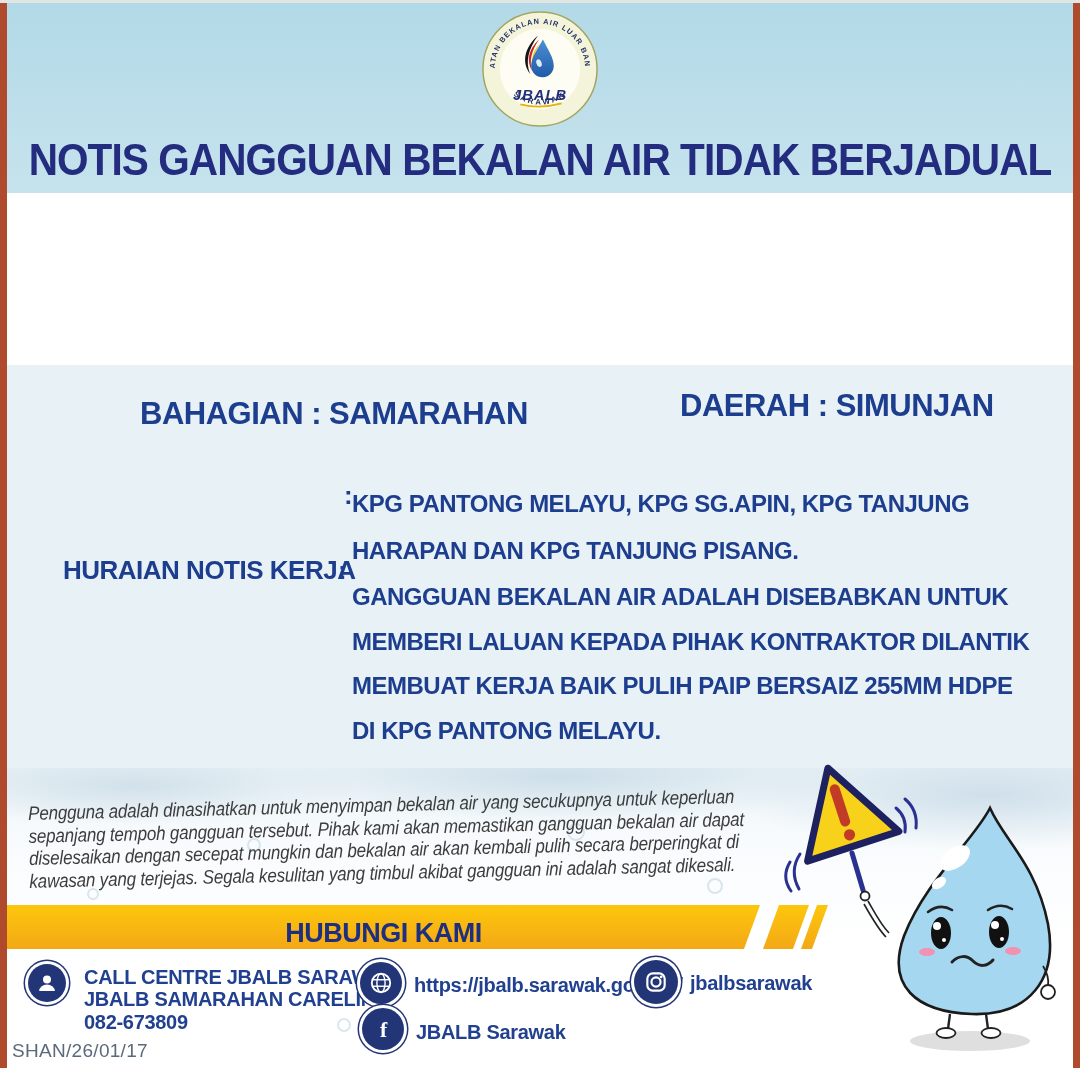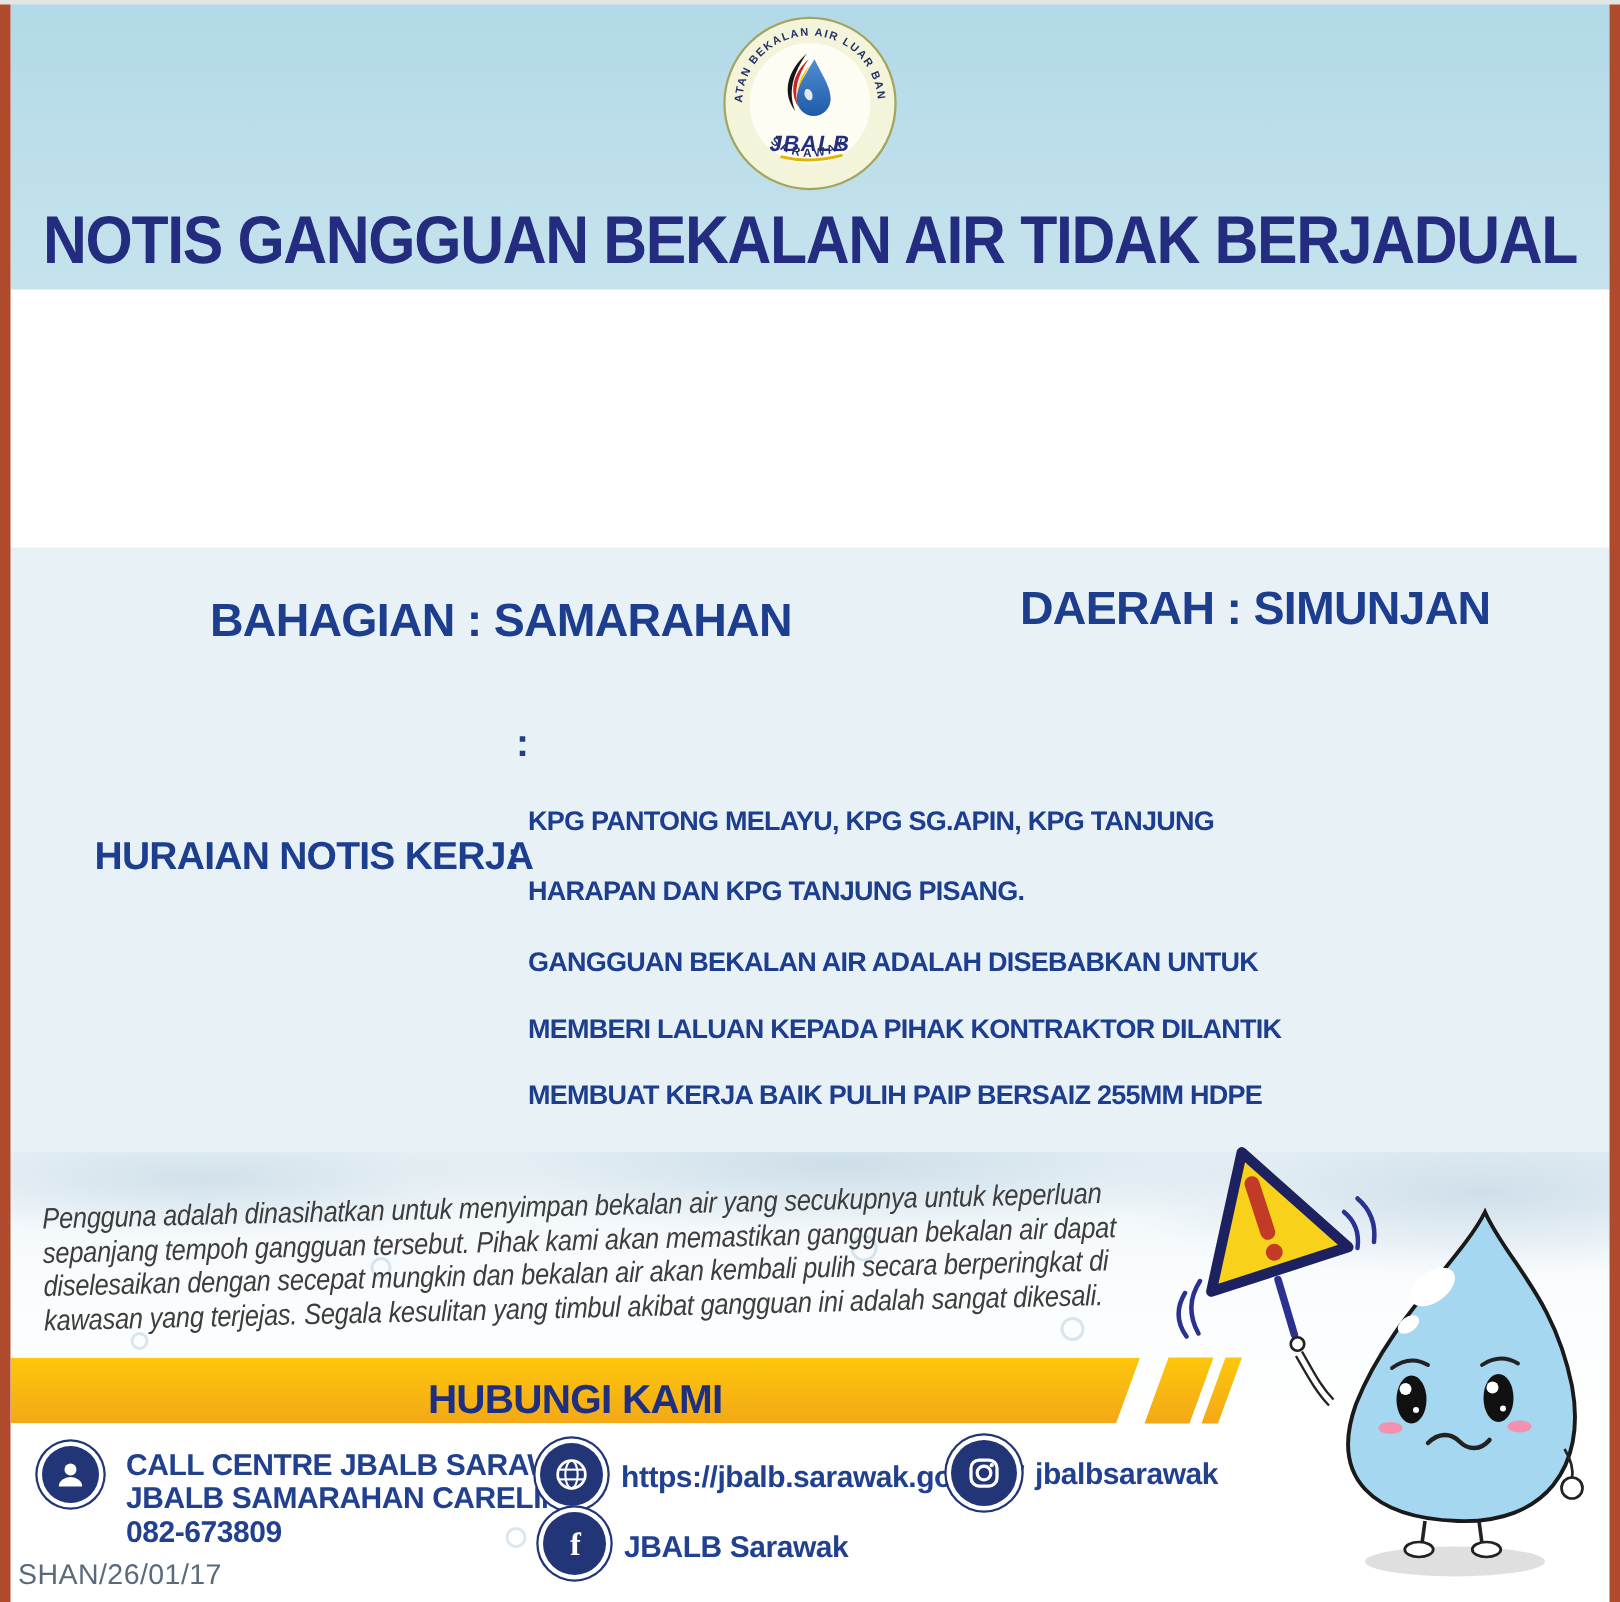--- a/index.html
+++ b/index.html
@@ -24,21 +24,21 @@
                color:#1e2f80;font-size:42px;letter-spacing:-.5px;white-space:nowrap;}
   .banner-date{top:24px;} .banner-time{top:80px;}
 
   
   .sec-body{position:absolute;left:7px;right:7px;top:365px;height:403px;background:#e7f1f6;}
   .navy{color:#1d3e8e;font-weight:bold;}
   .loc{position:absolute;font-size:31px;letter-spacing:-.5px;white-space:nowrap;}
   .loc-bahagian{left:105px;top:31px;margin-left:28px;} .loc-daerah{left:673px;top:23px;}
   .fld-label{position:absolute;font-size:26px;letter-spacing:-.5px;white-space:nowrap;}
   .colon{position:absolute;font-size:26px;font-weight:bold;color:#1d3e8e;}
-  .fld-lines{position:absolute;font-size:18px;letter-spacing:-.5px;white-space:pre-line;margin-top:44px;}
+  .fld-lines{position:absolute;font-size:24px;letter-spacing:-.5px;white-space:pre-line;}
   .kw-label{left:56px;top:115px;} .kw-colon{left:337px;top:115px;}
   .kw-lines{left:345px;top:115px;line-height:47px;}
   .hn-label{left:56px;top:190px;} .hn-colon{left:331px;top:190px;}
   .hn-lines{left:345px;top:210px;line-height:44.6px;}
 
   
   .sec-splash{position:absolute;left:7px;right:7px;top:768px;height:300px;
     background:
       radial-gradient(ellipse 320px 55px at 12% 6%, rgba(186,208,222,.55), transparent 70%),
       radial-gradient(ellipse 420px 65px at 52% 3%, rgba(176,201,218,.5), transparent 70%),

